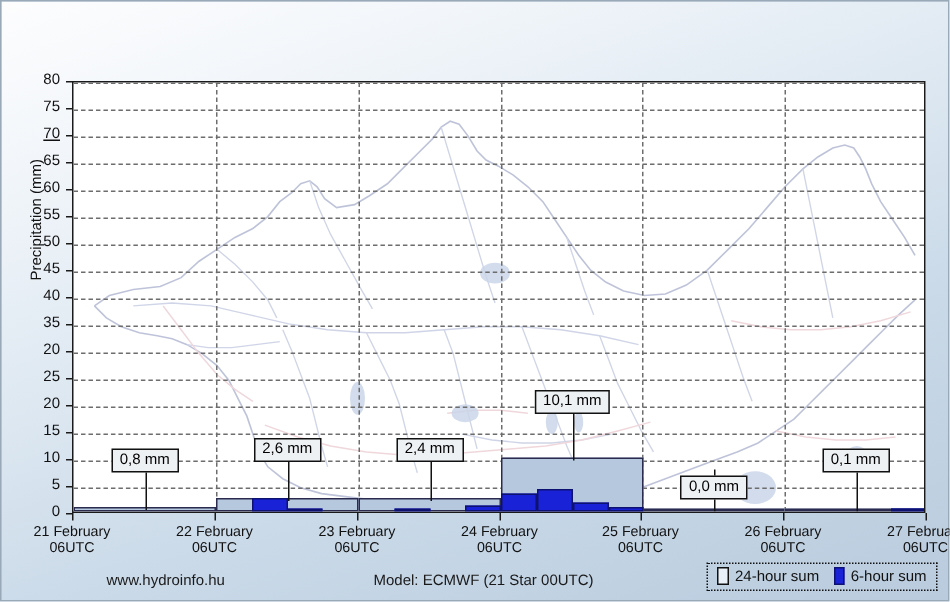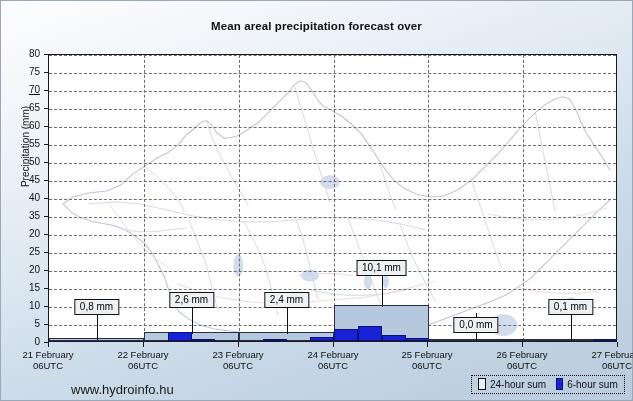--- a/index.html
+++ b/index.html
@@ -81,21 +81,21 @@
   
   .xtick{
     position:absolute;transform:translateX(-50%);
     text-align:center;font-size:9.5px;color:#111;line-height:11px;
     white-space:nowrap;
   }
   .xtickmark{position:absolute;width:0;height:5px;border-left:1px solid #1a1a1a;}
 
   
   .foot{
-    position:absolute;font-size:13px;color:#1a1a1a;white-space:nowrap;
+    position:absolute;font-size:10px;color:#1a1a1a;white-space:nowrap;
   }
   #site{left:70px;top:381px;}
   #model{left:248px;top:381px;}
 
   #legend{
     position:absolute;left:470px;top:374px;
     border:1px dotted #111;padding:2px 6px 3px 6px;
     font-size:10px;color:#111;white-space:nowrap;
     display:flex;align-items:center;gap:4px;
     background:transparent;
@@ -103,21 +103,20 @@
   .sw24{display:inline-block;width:6px;height:10px;background:#eaf0f7;border:1px solid #111;}
   .sw6{display:inline-block;width:5px;height:10px;background:#1a22d8;border:1px solid #0d1170;}
   #legend .lgtxt{margin-right:6px;}
 </style>
 </head>
 <body>
 
 <div id="app">
 
   <div class="title">
-    <div>Mean areal precipitation forecast over</div>
   </div>
 
   <div class="ytitle">Precipitation (mm)</div>
 
   <div id="plot">
 
     <div id="mapwrap">
       <svg viewBox="0 0 569 288" preserveAspectRatio="none" aria-hidden="true">
         <g fill="none" stroke="#8a93bb" stroke-width="1.1">
           <path d="M14,150 L24,143 L40,139 L58,137 L72,131 L84,120 L96,112 L108,104
@@ -297,20 +296,21 @@
         <div>06UTC</div>
       </div>
       <div class="xtickmark" style="position: absolute; left: 616px; top: 341px;"></div>
       <div class="xtick" style="left: 616px; top: 348px;">
         <div>27 February</div>
         <div>06UTC</div>
       </div>
     </div>
 
   <div class="foot" id="site">www.hydroinfo.hu</div>
+  <div class="foot" id="model">Model: ECMWF (21  Star 00UTC)</div>
 
   <div id="legend">
     <span class="sw24"></span>
     <span class="lgtxt">24-hour sum</span>
     <span class="sw6"></span>
     <span>6-hour sum</span>
   </div>
 
 </div>
 

